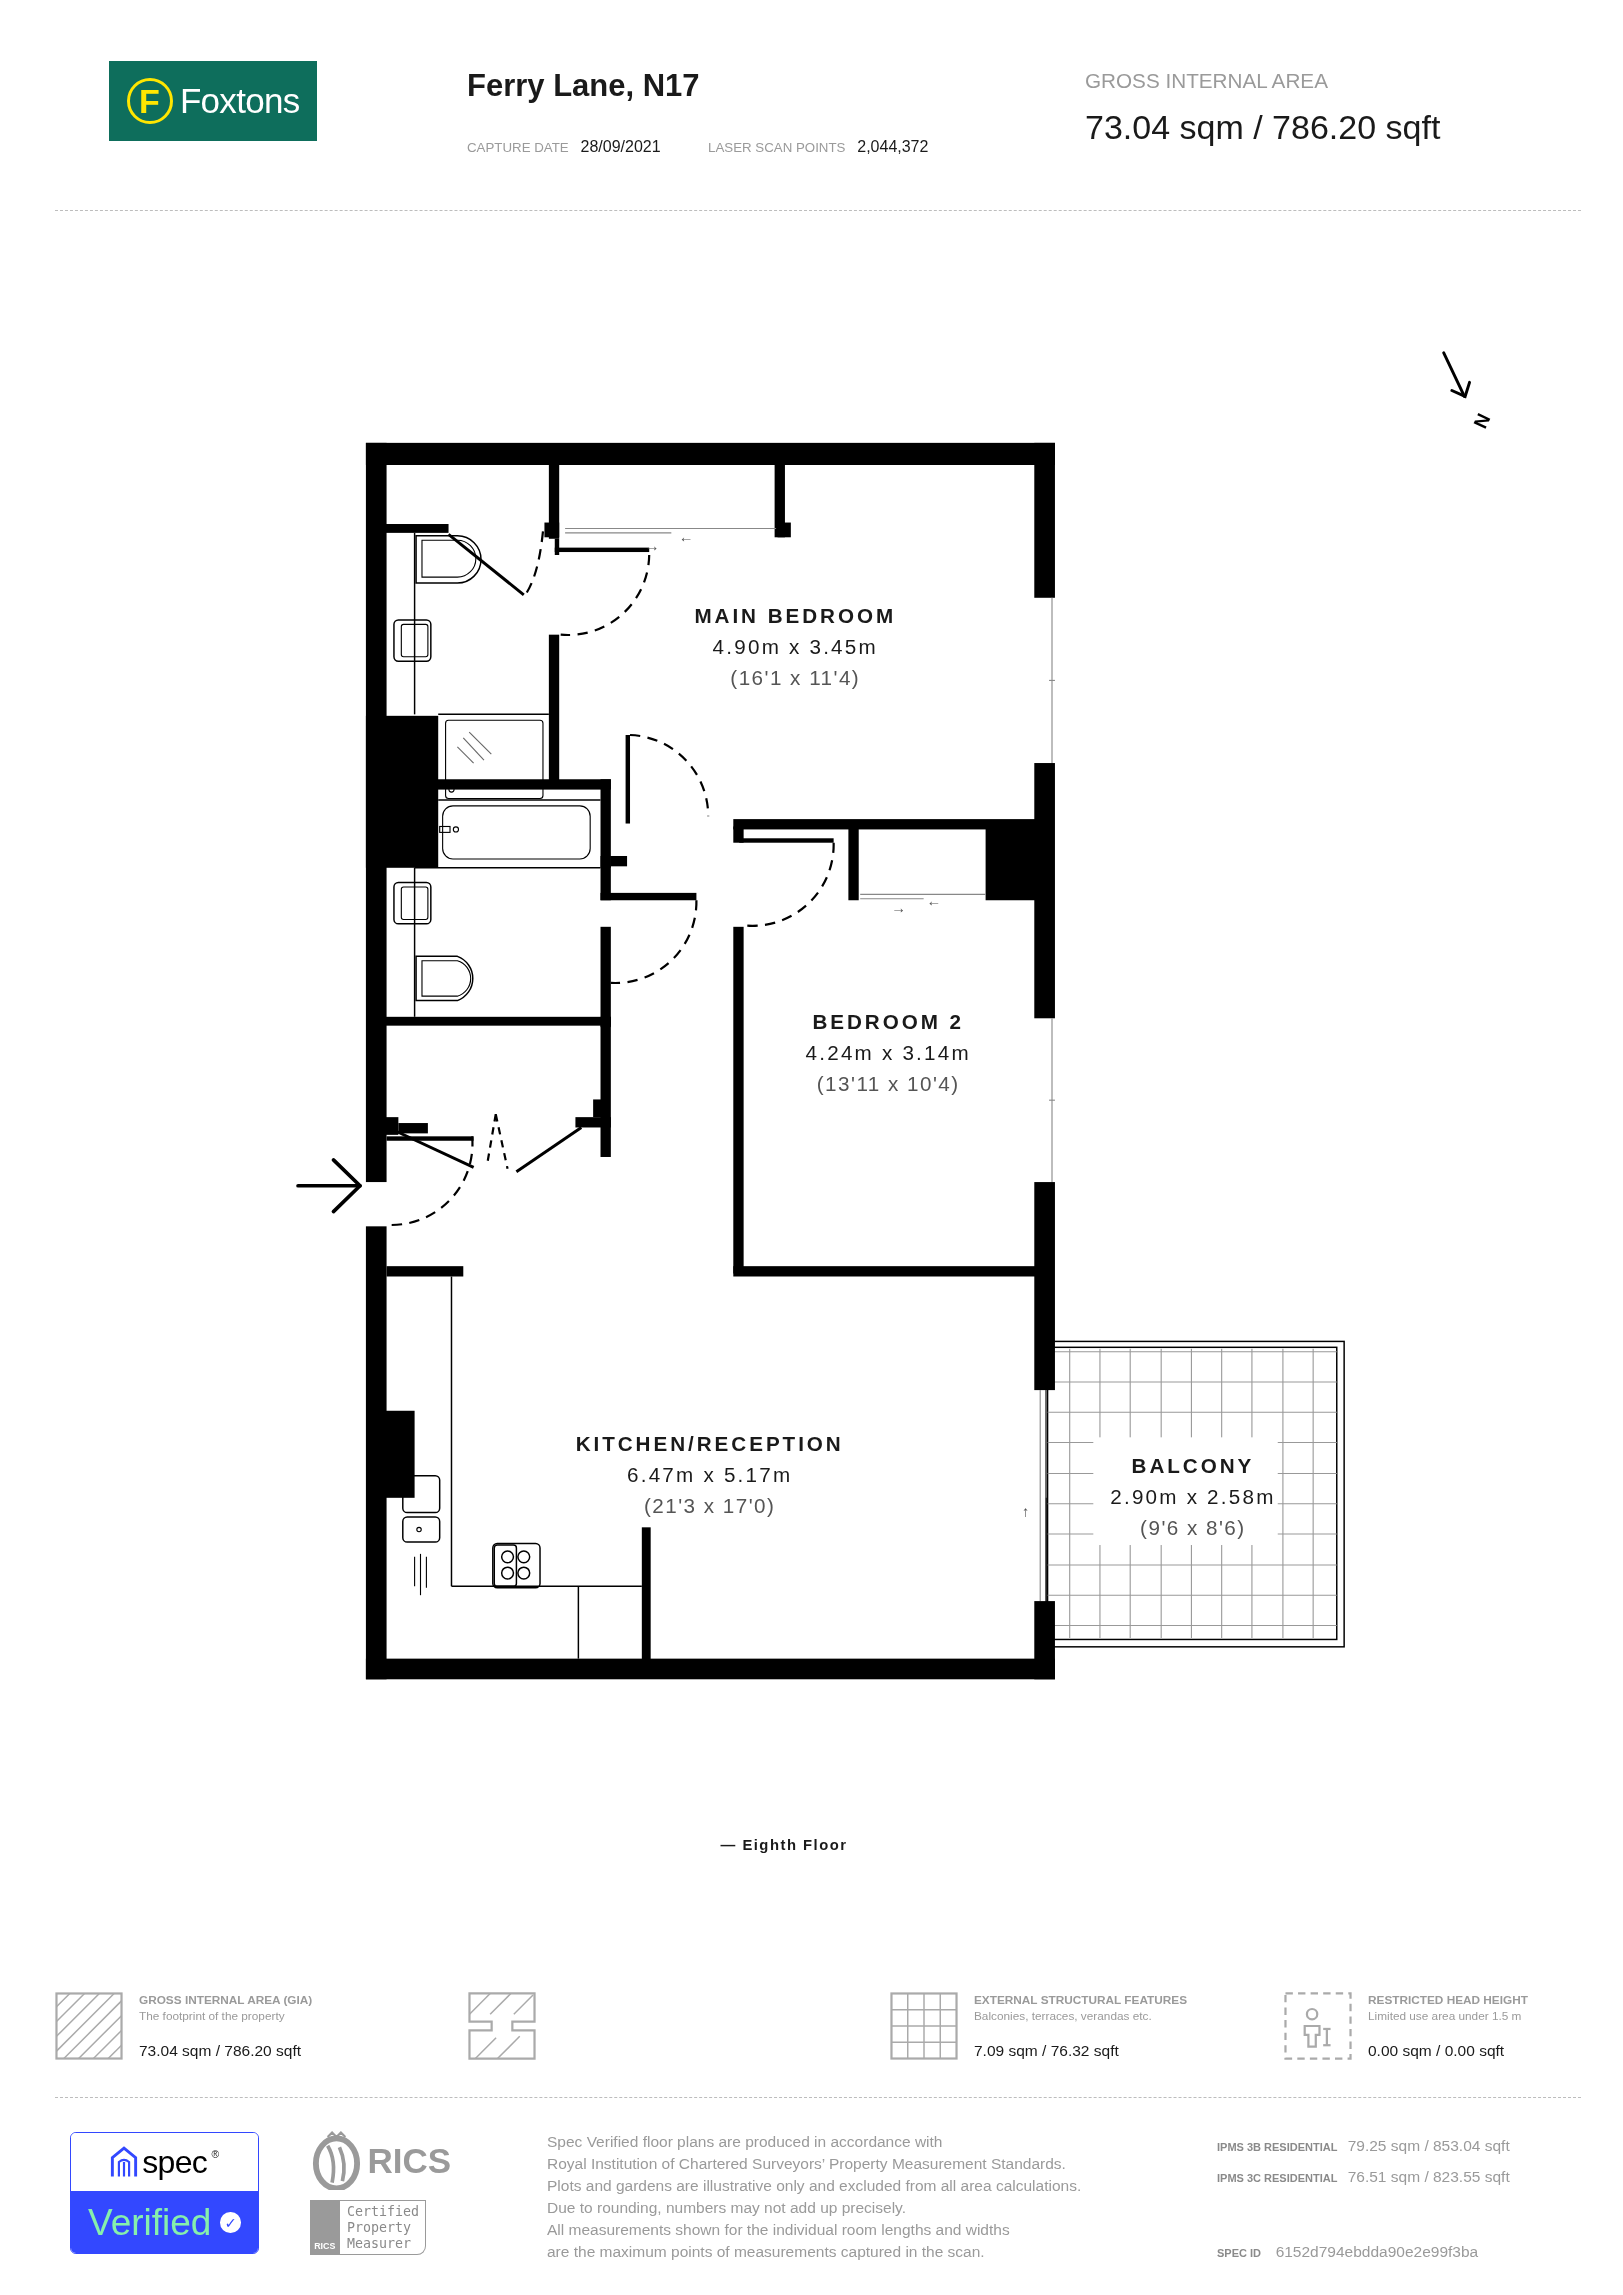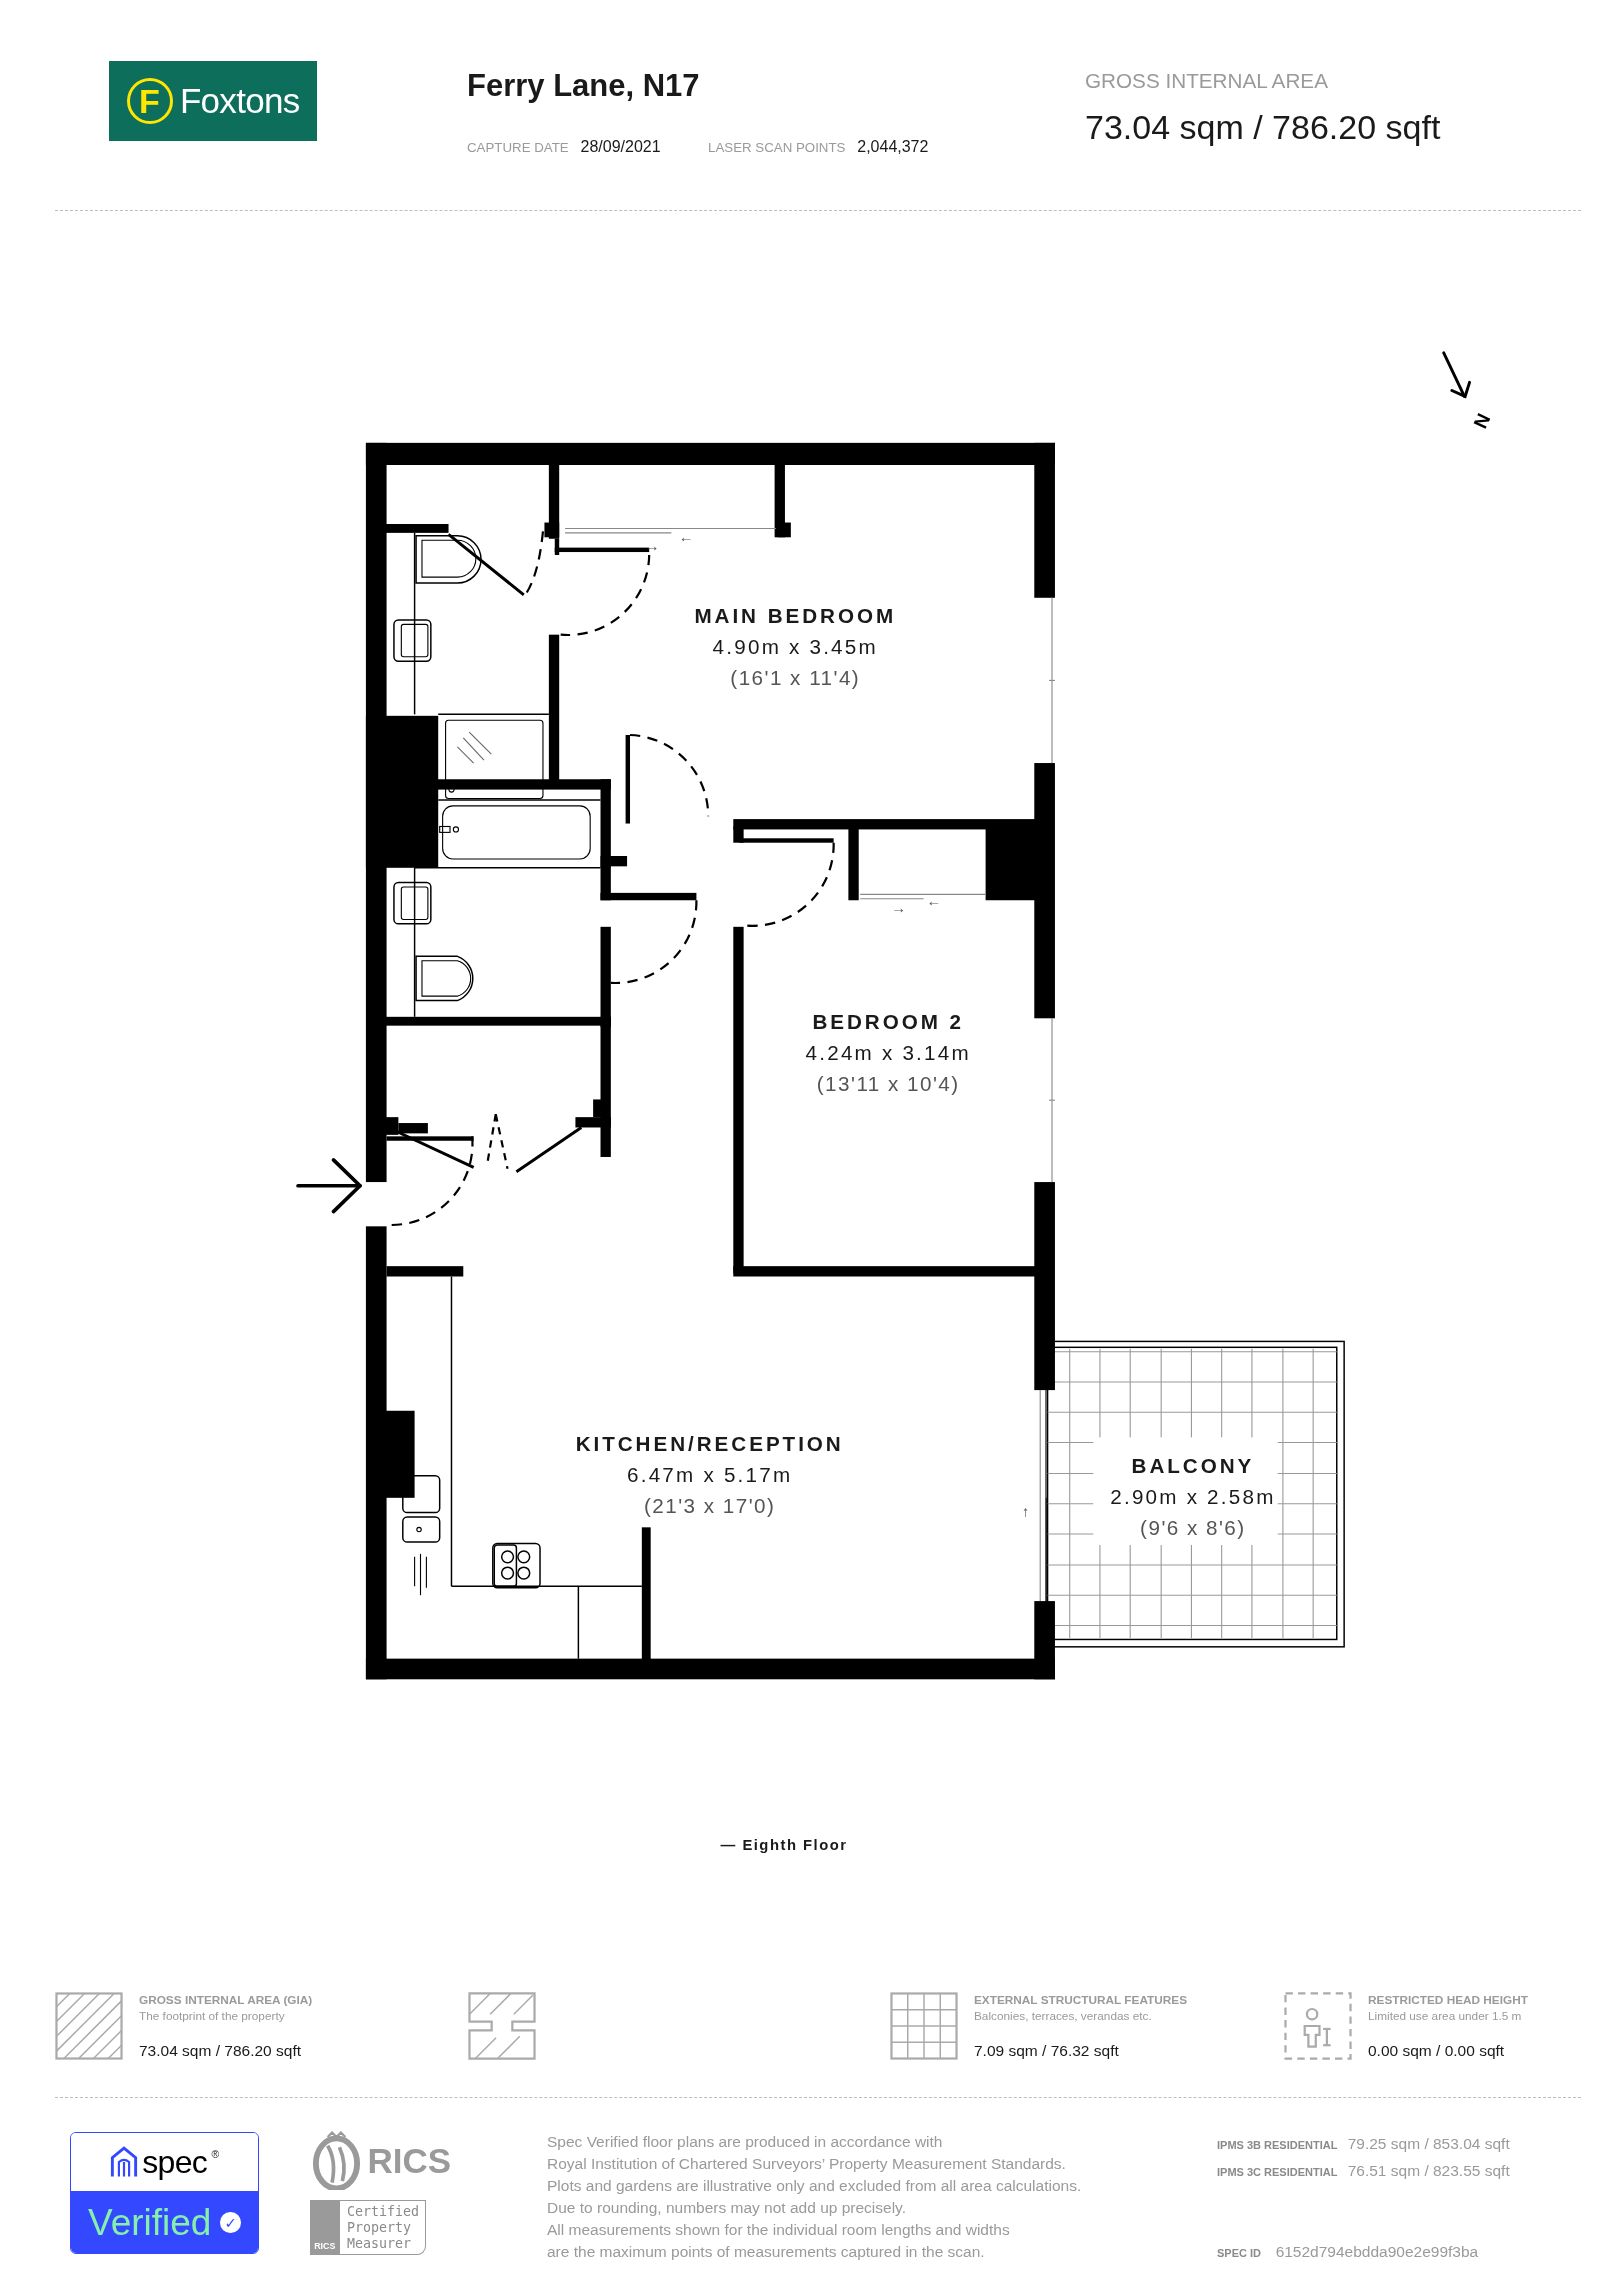--- a/index.html
+++ b/index.html
@@ -29,21 +29,21 @@
   .leg-val{font-size:15.5px;color:#1a1a1a;margin-top:auto;}
   
   .spec-badge{left:70px;top:2132px;width:189px;height:122px;border:1.5px solid #3348ff;border-radius:5.9px;overflow:hidden;box-sizing:border-box;}
   .spec-top{height:58px;background:#fff;display:flex;align-items:center;justify-content:center;gap:4.4px;}
   .spec-word{font-size:32px;color:#000;letter-spacing:-0.7px;}
   .spec-bottom{height:63px;background:#3348ff;display:flex;align-items:center;justify-content:center;gap:8.9px;}
   .verified{color:#86efac;font-size:37px;}
   .check{width:20.7px;height:20.7px;border-radius:50%;background:#fff;display:flex;align-items:center;justify-content:center;color:#3348ff;font-size:14.8px;font-weight:bold;}
   .rics{left:310px;top:2131px;}
   .disclaimer{left:547px;top:2131px;font-size:15.5px;color:#9a9a9a;line-height:22px;}
-  .ipms{left:1217px;top:2131px;font-size:15.5px;color:#9a9a9a;line-height:25px;}
+  .ipms{left:1217px;top:2131px;font-size:15.5px;color:#9a9a9a;line-height:30px;}
   .ipms-label{font-size:11px;font-weight:bold;color:#8a8a8a;margin-right:10.3px;}
   .specid{left:1217px;top:2243px;font-size:15.5px;color:#9a9a9a;}
 </style>
 </head>
 <body>
 
 <div class="abs logo">
   <div class="logo-f">F</div>
   <span class="logo-text">Foxtons</span>
 </div>

